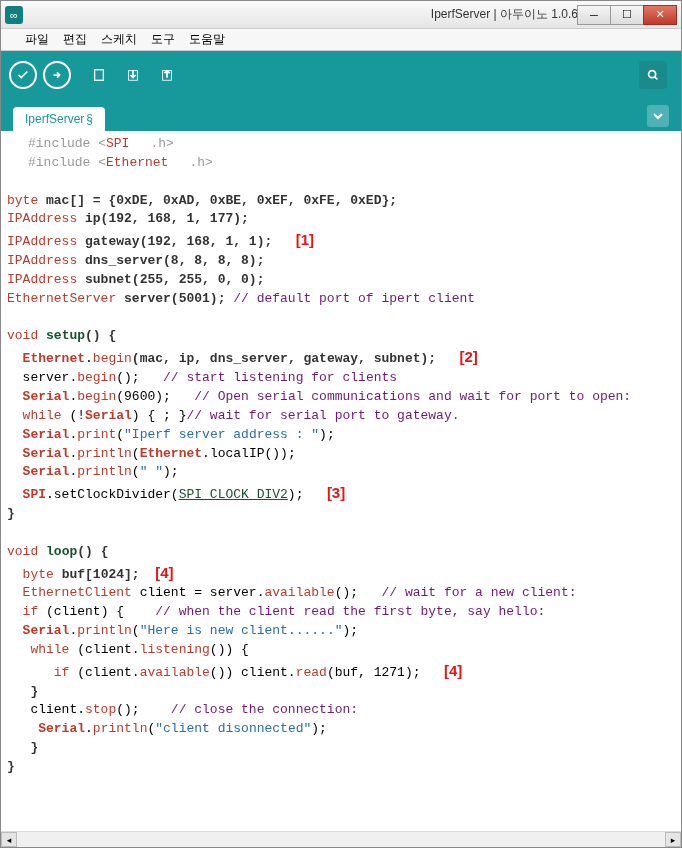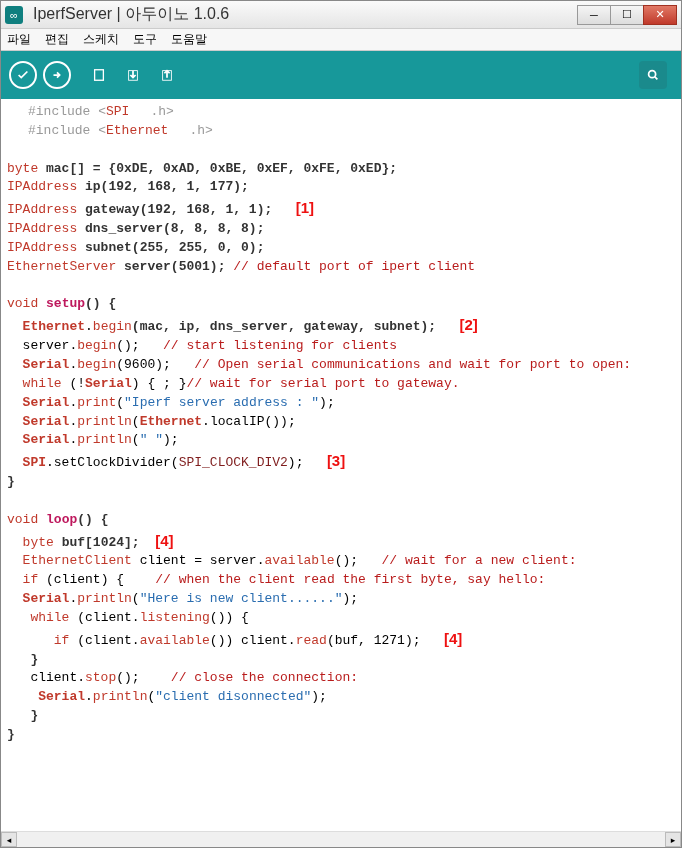--- a/index.html
+++ b/index.html
@@ -1,43 +1,43 @@
 <!DOCTYPE html>
 <html><head>
 <meta charset="utf-8">
 <style>
 * { margin: 0; padding: 0; box-sizing: border-box; }
 body { font-family: "Malgun Gothic", Arial, sans-serif; background: #e8e8e8; }
 .window { width: 682px; height: 848px; border: 1px solid #888; background: #fff; display: flex; flex-direction: column; }
 .titlebar { height: 28px; background: linear-gradient(#fafafa,#e5e5e5); display: flex; align-items: center; padding: 0 4px; border-bottom: 1px solid #ccc; }
 .title-icon { width: 18px; height: 18px; background: #0f7f7f; border-radius: 3px; display: flex; align-items: center; justify-content: center; font-size: 11px; color: #fff; }
-.title-text { flex: 1; padding-left: 10px; font-size: 16px; color: #333; }
+.title-text { flex: 1; padding-left: 4px; font-size: 12px; color: #333; text-align: right; }
 .win-buttons { display: flex; height: 20px; }
 .win-btn { width: 34px; height: 20px; border: 1px solid #999; background: linear-gradient(#f5f5f5,#ddd); font-size: 11px; display: flex; align-items: center; justify-content: center; margin-left: -1px; }
 .win-btn.close { background: linear-gradient(#e17865,#c0392b); color: #fff; border-color: #a03020; }
-.menubar { height: 22px; background: #f7f7f7; border-bottom: 1px solid #ccc; display: flex; align-items: center; padding: 0 6px; font-size: 12px; }
+.menubar { height: 22px; background: #f7f7f7; border-bottom: 1px solid #ccc; display: flex; align-items: center; padding: 0 24px; font-size: 12px; }
 .menubar span { margin-right: 14px; }
 .toolbar { height: 48px; background: #17989a; display: flex; align-items: center; padding: 0 8px; }
 .tool-btn { width: 28px; height: 28px; border-radius: 4px; margin-right: 6px; display: flex; align-items: center; justify-content: center; color: #fff; }
 .tool-btn.circ { border: 2px solid #fff; border-radius: 50%; }
 .tool-btn svg { width: 14px; height: 14px; }
 .tool-spacer { flex: 1; }
 .tabstrip { height: 32px; background: #17989a; display: flex; align-items: flex-end; padding: 0 12px; }
 .tab { background: #fff; border-top-left-radius: 4px; border-top-right-radius: 4px; padding: 5px 12px; font-size: 12px; color: #17989a; display: flex; align-items: center; }
 .tab-spacer { flex: 1; }
 .tab-menu { width: 22px; height: 22px; background: #4fb3b5; border-radius: 3px; display: flex; align-items: center; justify-content: center; margin-bottom: 4px; }
 .editor-wrap { flex: 1; display: flex; overflow: hidden; }
 .editor { flex: 1; overflow: auto; background: #fff; font-family: Consolas, "Courier New", monospace; font-size: 13px; line-height: 1.45; padding: 4px 6px; white-space: pre; }
 .k-pre { color: #999; margin-left: 21px; }
 .k-type { color: #c0392b; }
-.k-fn { color: #be185d; font-weight: bold; }
+.k-fn { color: #14532d; font-weight: bold; }
 .k-obj { color: #c0392b; font-weight: bold; }
 .k-str { color: #2a6db0; }
-.k-com { color: #b91c1c; text-align: right; }
-.k-const { color: #7f1d1d; }
+.k-com { color: #701a75; text-align: right; }
+.k-const { color: #14532d; text-decoration: underline; }
 .k-plain { color: #333; font-weight: bold; }
 .annot { color: #e11; font-weight: bold; font-size: 15px; font-family: Arial; }
 .scroll-h { height: 16px; background: #f0f0f0; border-top: 1px solid #ddd; display: flex; }
 .sbar-track { flex:1; }
 .sbar-btn { width:16px; background:#e5e5e5; border:1px solid #bbb; font-size:9px; display:flex; align-items:center; justify-content:center; }
 </style>
 </head>
 <body>
 
 <div class="window">
@@ -91,20 +91,32 @@
       </div>
     <div class="tool-spacer"></div>
     <div class="tool-btn" style="background:#1a8a8c;border-radius:4px">
         <svg viewBox="0 0 16 16">
           <circle cx="7" cy="7" r="4" stroke="#fff" stroke-width="2" fill="none"></circle>
           <path d="M10 10l3 3" stroke="#fff" stroke-width="2"></path>
         </svg>
       </div>
   </div>
 
+  <div class="tabstrip">
+    <div class="tab">
+      <span>IperfServer</span>
+        <span style="margin-left:2px">§</span>
+    </div>
+    <div class="tab-spacer"></div>
+    <div class="tab-menu">
+        <svg width="10" height="10" viewBox="0 0 10 10">
+          <path d="M1 3l4 4 4-4" stroke="#fff" stroke-width="2" fill="none"></path>
+        </svg>
+      </div>
+  </div>
 
   <div class="editor-wrap">
     <div class="editor"><span class="k-pre">#include &lt;</span><span class="k-type">SPI</span><span class="k-pre">.h&gt;</span>
 <span class="k-pre">#include &lt;</span><span class="k-type">Ethernet</span><span class="k-pre">.h&gt;</span>
 
 <span class="k-type">byte</span><span class="k-plain"> mac[] = {0xDE, 0xAD, 0xBE, 0xEF, 0xFE, 0xED};</span>
 <span class="k-type">IPAddress</span><span class="k-plain"> ip(192, 168, 1, 177);</span>
 <span class="k-type">IPAddress</span><span class="k-plain"> gateway(192, 168, 1, 1);</span>   <span class="annot">[1]</span>
 <span class="k-type">IPAddress</span><span class="k-plain"> dns_server(8, 8, 8, 8);</span>
 <span class="k-type">IPAddress</span><span class="k-plain"> subnet(255, 255, 0, 0);</span>

